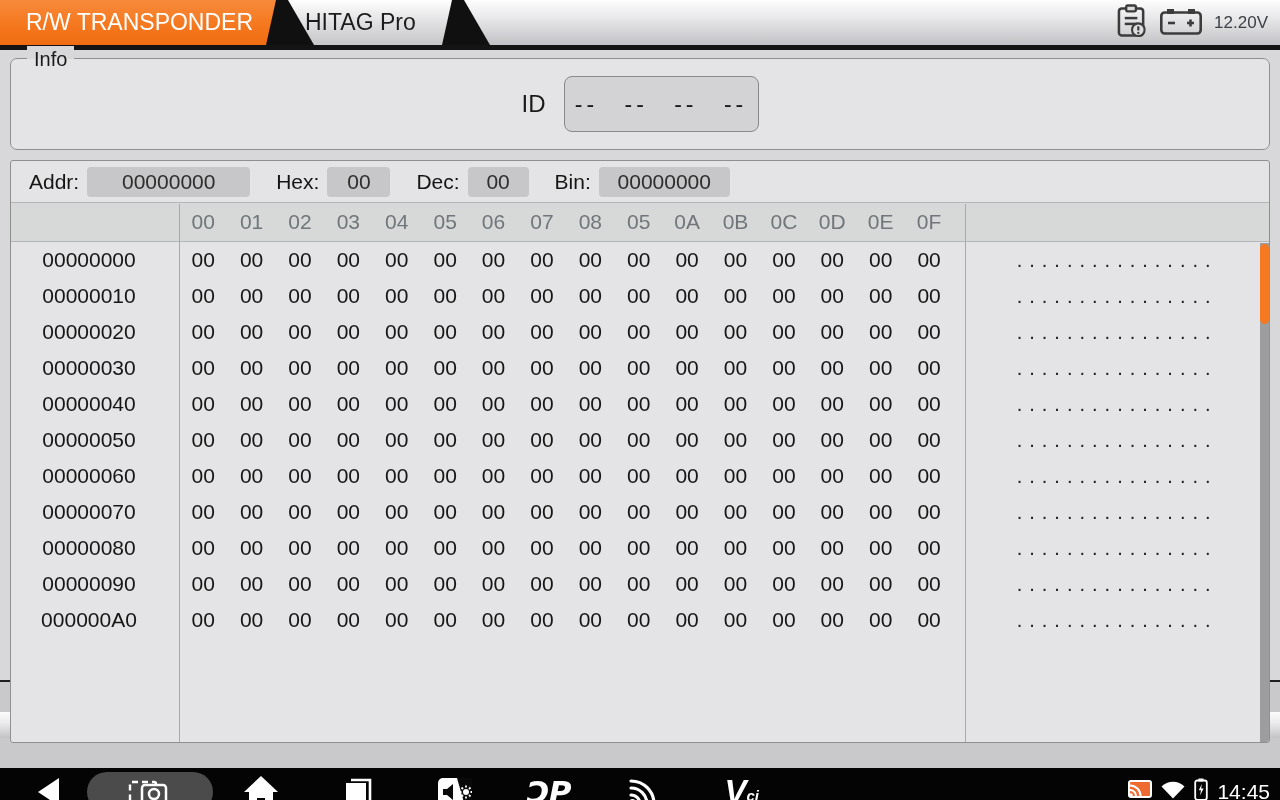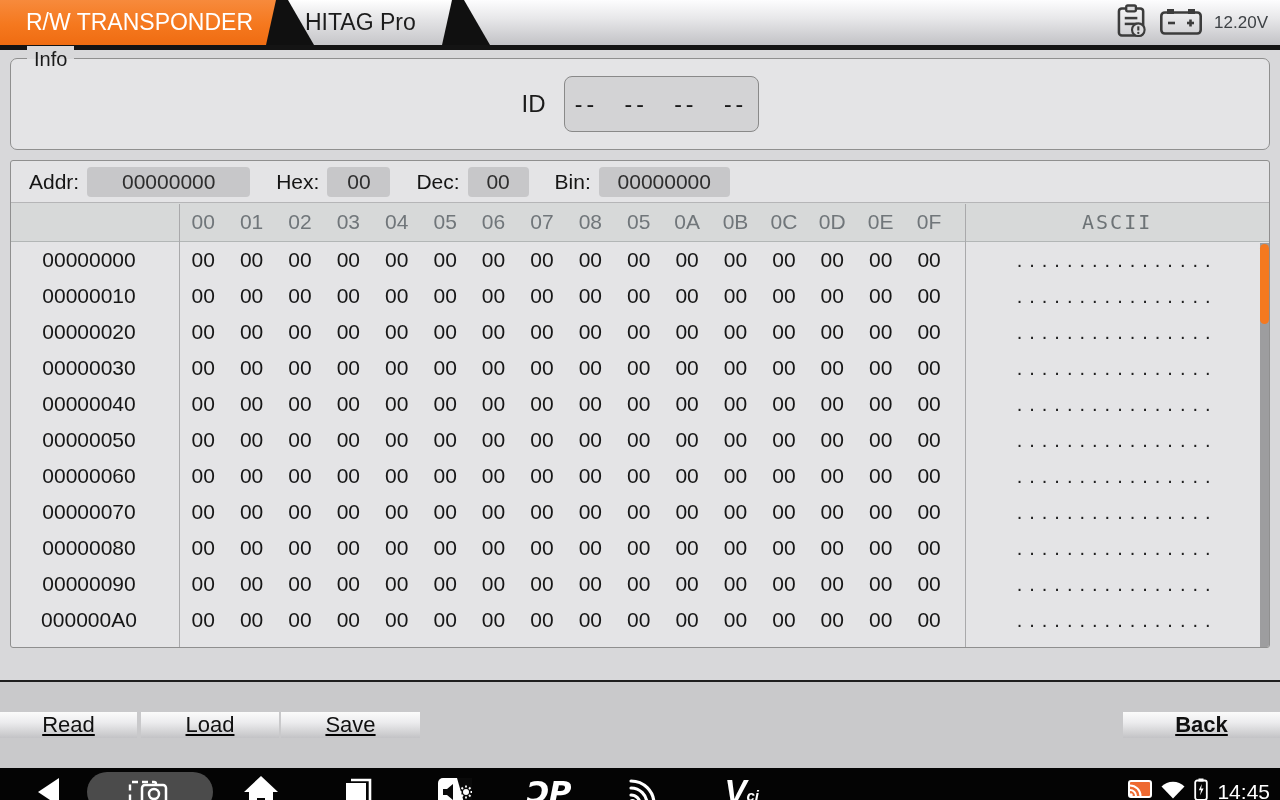--- a/index.html
+++ b/index.html
@@ -38,21 +38,21 @@
     border-radius:7px; background:#e4e4e6; margin-bottom:10px; }
   .legend { position:absolute; top:-13px; left:16px; padding:0 7px;
     font-size:20px; color:#1a1a1a; line-height:26px;
     background:linear-gradient(180deg,#d8d8da 50%,#e4e4e6 50%); }
   .id-row { height:100%; display:flex; align-items:center; justify-content:center; gap:18px; }
   .id-label { font-size:24px; color:#1b1b1b; }
   .id-box { width:195px; height:56px; border:1px solid #898989; border-radius:8px;
     background:#d3d3d5; display:flex; align-items:center; justify-content:center;
     font-size:23px; color:#1b1b1b; letter-spacing:4px; word-spacing:16px; }
 
-  .panel { position:relative; height:488px; border:1px solid #8f8f8f;
+  .panel { position:relative; height:583px; border:1px solid #8f8f8f;
     border-radius:3px; background:#e4e4e6; overflow:hidden; }
 
   .addr-bar { height:42px; display:flex; align-items:center; gap:0;
     padding-left:18px; border-bottom:1px solid #b5b5b7; font-size:21px; color:#151515; }
   .field-label { margin-right:8px; }
   .field-box { background:#c7c7c9; border-radius:4px; height:30px; line-height:30px;
     text-align:center; color:#2e2e2e; padding:0 14px; margin-right:26px; }
 
   .hexgrid { display:grid;
     grid-template-columns:156px 12px repeat(16,48.4px) 12px 1fr; }
@@ -178,21 +178,20 @@
         <div class="hdr-c">07</div>
         <div class="hdr-c">08</div>
         <div class="hdr-c">05</div>
         <div class="hdr-c">0A</div>
         <div class="hdr-c">0B</div>
         <div class="hdr-c">0C</div>
         <div class="hdr-c">0D</div>
         <div class="hdr-c">0E</div>
         <div class="hdr-c">0F</div>
         <div class="sp"></div>
-        <div class="ascii-hdr">ASCII</div>
       </div>
     <div>
         <div class="hexgrid hexrow">
           <div class="addr-c">00000000</div>
           <div class="sp"></div>
           <div class="byte-c">00</div>
           <div class="byte-c">00</div>
           <div class="byte-c">00</div>
           <div class="byte-c">00</div>
           <div class="byte-c">00</div>

